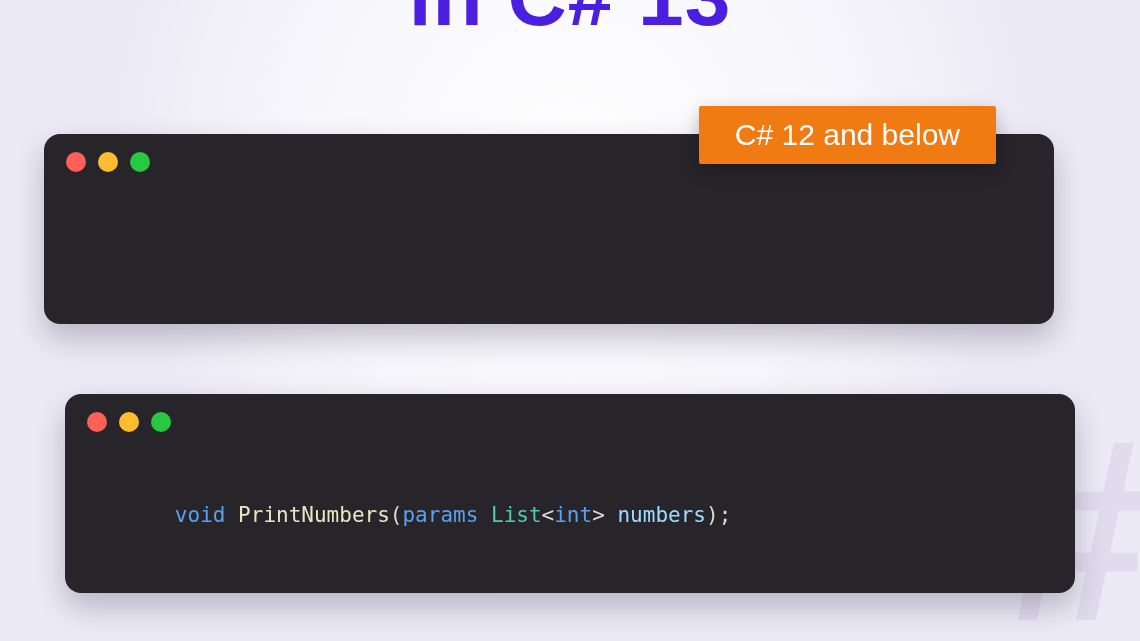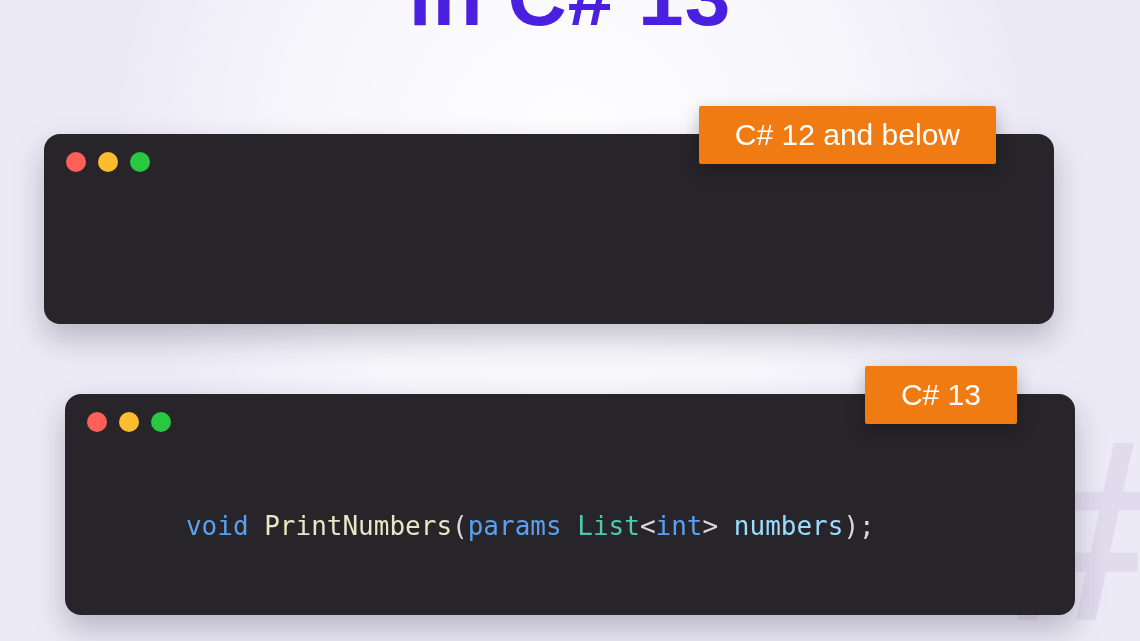--- a/index.html
+++ b/index.html
@@ -89,21 +89,21 @@
   }
 
   .code-line {
     font-family: "SF Mono", ui-monospace, Menlo, Consolas, monospace;
     font-size: 35px;
     padding: 0 34px;
     white-space: pre;
     color: #d6d6d6;
     line-height: 1.5;
   }
-  .code-card.tall .code-line { font-size: 26px; padding: 2px 27px; }
+  .code-card.tall .code-line { font-size: 21px; padding: 2px 34px; }
 
   .tok  { display: inline; }
   .kw   { color: #5aa0ef; }       
   .fn   { color: #e8e6c4; }       
   .type { color: #4fc9b0; }       
   .typekw { color: #5aa0ef; }     
   .punct{ color: #d9d9d9; }
   .ident{ color: #9cdcfe; }       
   .arr  { color: #d9d9d9; }
 </style>
@@ -120,21 +120,20 @@
   <div class="code-card short">
     <div class="badge">C# 12 and below</div>
     <div class="titlebar">
       <span class="dot red"></span>
       <span class="dot yellow"></span>
       <span class="dot green"></span>
     </div>
   </div>
 
   <div class="code-card tall">
-    <div class="badge">C# 13</div>
     <div class="titlebar">
       <span class="dot red"></span>
       <span class="dot yellow"></span>
       <span class="dot green"></span>
     </div>
     <div class="code-line">
       <span class="tok kw">void</span><span class="tok"> </span><span class="tok fn">PrintNumbers</span><span class="tok punct">(</span><span class="tok kw">params</span><span class="tok"> </span><span class="tok type">List</span><span class="tok punct">&lt;</span><span class="tok typekw">int</span><span class="tok punct">&gt;</span><span class="tok"> </span><span class="tok ident">numbers</span><span class="tok punct">)</span><span class="tok punct">;</span>
     </div>
   </div>
 

